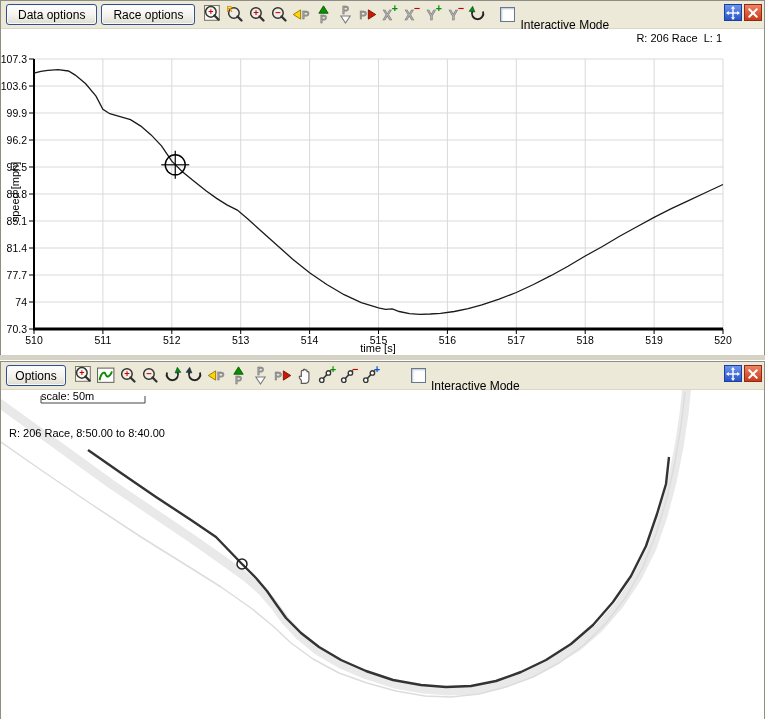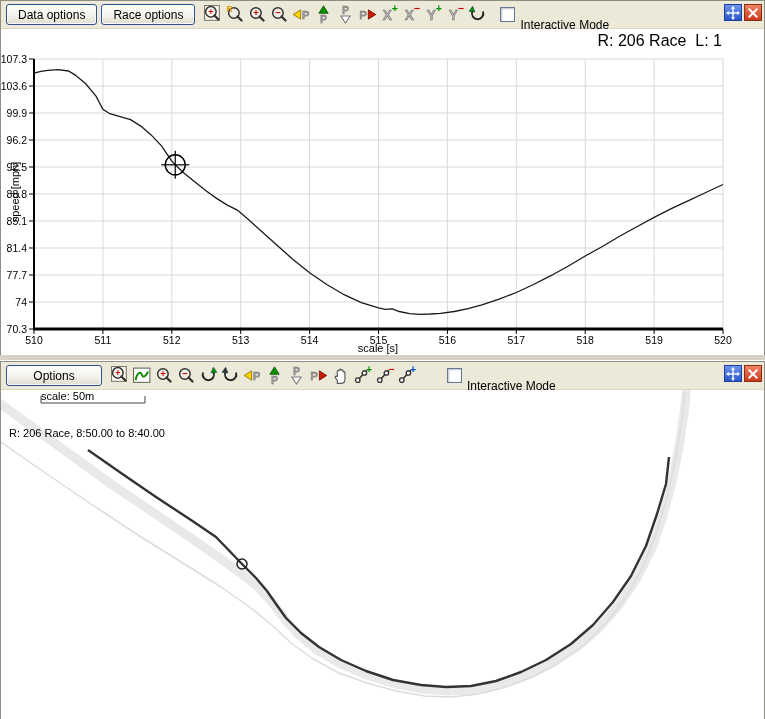--- a/index.html
+++ b/index.html
@@ -15,21 +15,21 @@
   .chk{width:13px;height:13px;background:#fff;border:1px solid #64798f;box-shadow:inset 1px 1px 2px rgba(60,80,110,.35);margin:0 5px 0 0;}
   .chk-gap-top{margin-left:12px;}
   .chk-gap-bottom{margin-left:30px;}
   .chk-label{font-size:12px;margin-top:20px;}
   .win-controls{position:absolute;right:2px;top:3px;display:flex;gap:2px;}
   .winbtn{width:18px;height:17px;display:flex;align-items:center;justify-content:center;border:1px solid;padding:0;}
   .winbtn.move{background:linear-gradient(#6d95ef,#2a55c8);border-color:#1c3f9a;}
   .winbtn.close{background:linear-gradient(#ef8266,#c93a1a);border-color:#8d2c10;}
   .chart-area{position:relative;height:326px;background:#fff;}
   .chart-area svg,.map-area svg{position:absolute;left:0;top:0;}
-  .info-top{position:absolute;top:3px;right:42px;font-size:16px;white-space:pre;}
+  .info-top{position:absolute;top:3px;right:42px;font-size:11px;white-space:pre;}
   .xlab{position:absolute;left:337px;top:313px;width:80px;text-align:center;font-size:11px;}
   .ylab{position:absolute;left:-26px;top:157px;width:80px;text-align:center;font-size:11px;transform:rotate(-90deg);}
   .map-area{position:relative;height:333px;background:#fff;}
   .map-info{position:absolute;left:8px;top:37px;font-size:11px;white-space:pre;}
   .scale-label{position:absolute;left:40px;top:0;width:104px;text-align:left;font-size:11px;}
   text{font-family:"Liberation Sans","DejaVu Sans",sans-serif;}
 </style>
 </head>
 <body>
 
@@ -211,29 +211,29 @@
         <text x="26" y="276.5" text-anchor="end" font-size="10.5">74</text>
         <line x1="28" y1="300" x2="33" y2="300" stroke="#000" stroke-width="1"></line>
         <text x="26" y="303.5" text-anchor="end" font-size="10.5">70.3</text>
         <polyline points="33.0,44.2 39.9,42.4 46.8,41.3 57.1,40.6 67.5,42.0 74.3,46.1 84.7,54.8 95.0,67.2 101.9,80.4 108.8,84.7 119.1,87.6 129.5,90.6 139.8,97.1 150.1,105.9 160.5,116.8 170.8,132.2 181.1,142.4 191.5,151.1 205.3,162.1 215.6,169.4 225.9,175.9 236.3,181.1 246.6,189.8 260.4,202.2 274.1,214.6 291.4,229.9 308.6,243.8 325.8,255.5 343.1,265.7 360.3,273.7 377.5,278.8 384.4,280.3 391.3,279.9 398.2,282.5 408.5,284.7 418.8,285.4 429.2,285.0 439.5,284.3 453.3,282.5 467.1,279.6 480.9,275.9 498.1,270.1 515.3,263.5 532.5,255.5 549.8,246.7 567.0,237.2 584.2,227.0 601.4,217.5 618.6,207.3 635.9,197.8 653.1,188.4 670.3,179.6 687.5,171.6 704.8,163.5 722.0,155.5" fill="none" stroke="#1a1a1a" stroke-width="1.3"></polyline>
         <circle cx="174.24499999999688" cy="135.8108108108108" r="10" fill="none" stroke="#000" stroke-width="1.4"></circle>
         <line x1="160.24499999999688" y1="135.8108108108108" x2="188.24499999999688" y2="135.8108108108108" stroke="#000" stroke-width="1.2"></line>
         <line x1="174.24499999999688" y1="121.8108108108108" x2="174.24499999999688" y2="149.8108108108108" stroke="#000" stroke-width="1.2"></line>
       </svg>
     <div class="info-top">R: 206 Race  L: 1</div>
     <div class="ylab">speed [mph]</div>
-    <div class="xlab">scale [s]</div>
+    <div class="xlab">time [s]</div>
   </div>
 </div>
 
 <div class="divider"></div>
 
 <div class="panel" style="height:361px;">
   <div class="toolbar">
-    <button class="tbtn" style="width:96px;justify-content:center;">Options</button>
+    <button class="tbtn" style="width:60px;justify-content:center;">Options</button>
     <div class="icon-strip">
         <span class="icon-btn">
           <svg width="19" height="19" viewBox="0 0 18 18">
             <rect x="0.5" y="0.5" width="14" height="14" fill="#faf8f0" stroke="#7a7a6a"></rect>
             <circle cx="6.5" cy="6.5" r="5" fill="#f6f9ff" fill-opacity="0.3" stroke="#333" stroke-width="1.4"></circle>
             <line x1="9.9" y1="9.9" x2="13.7" y2="13.7" stroke="#333" stroke-width="2.2" stroke-linecap="round"></line>
             <text text-anchor="middle" font-weight="bold" font-family="&quot;Liberation Sans&quot;,&quot;DejaVu Sans&quot;,sans-serif" x="6.5" y="9.8" font-size="8.5" fill="#cc0000">+</text>
           </svg>
         </span>
         <span class="icon-btn">

